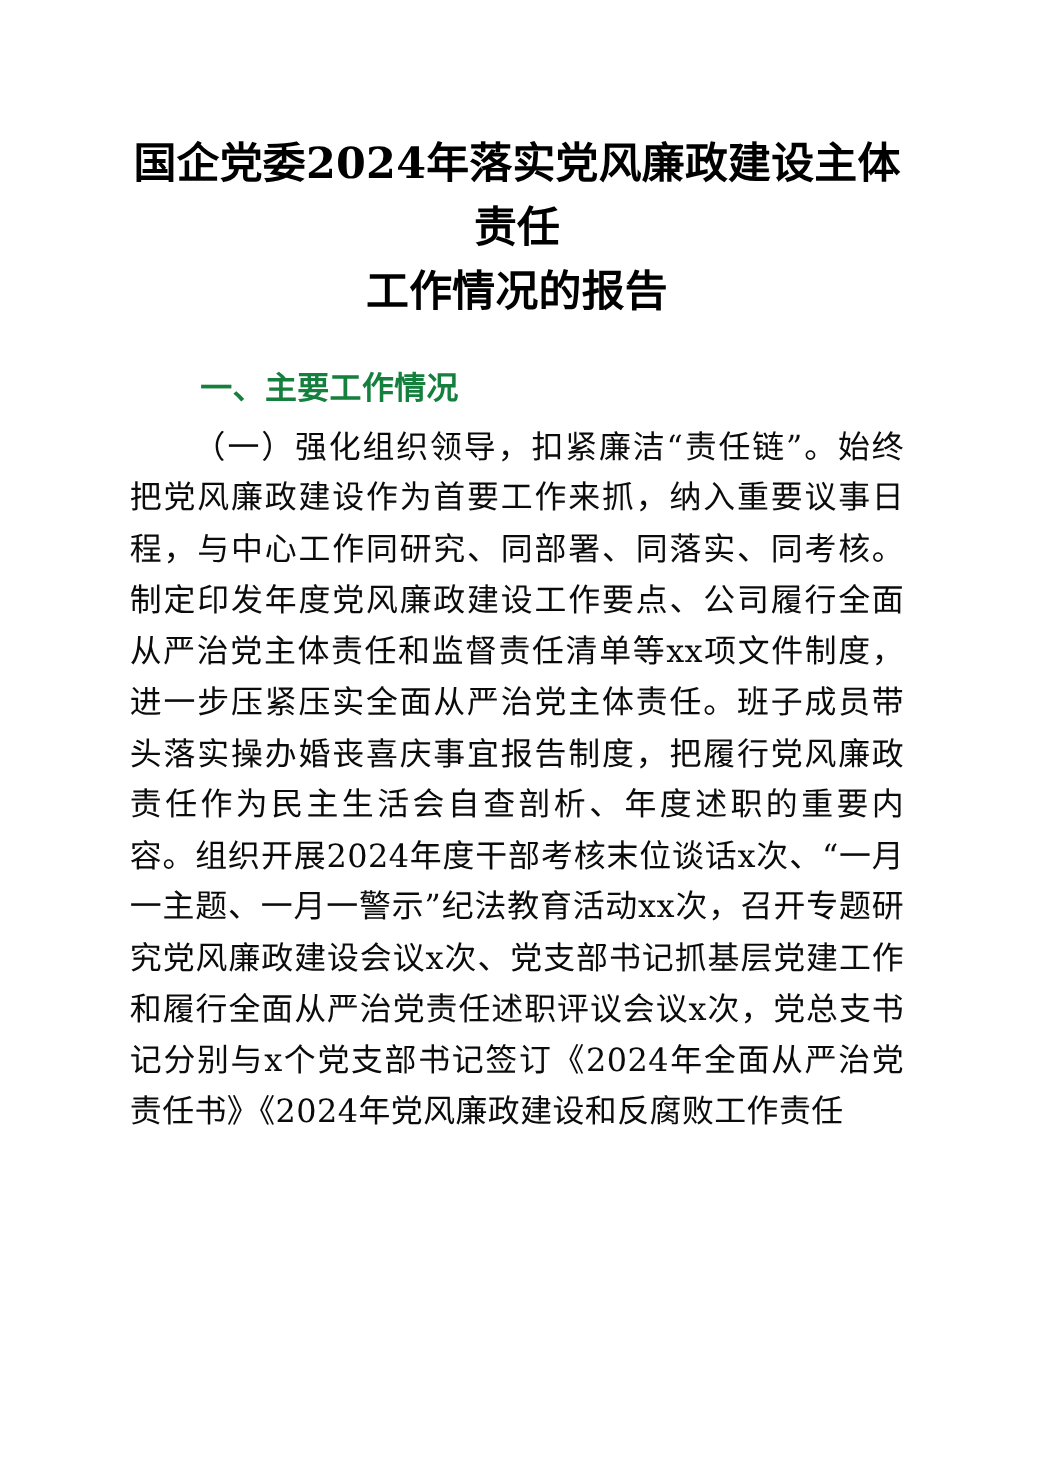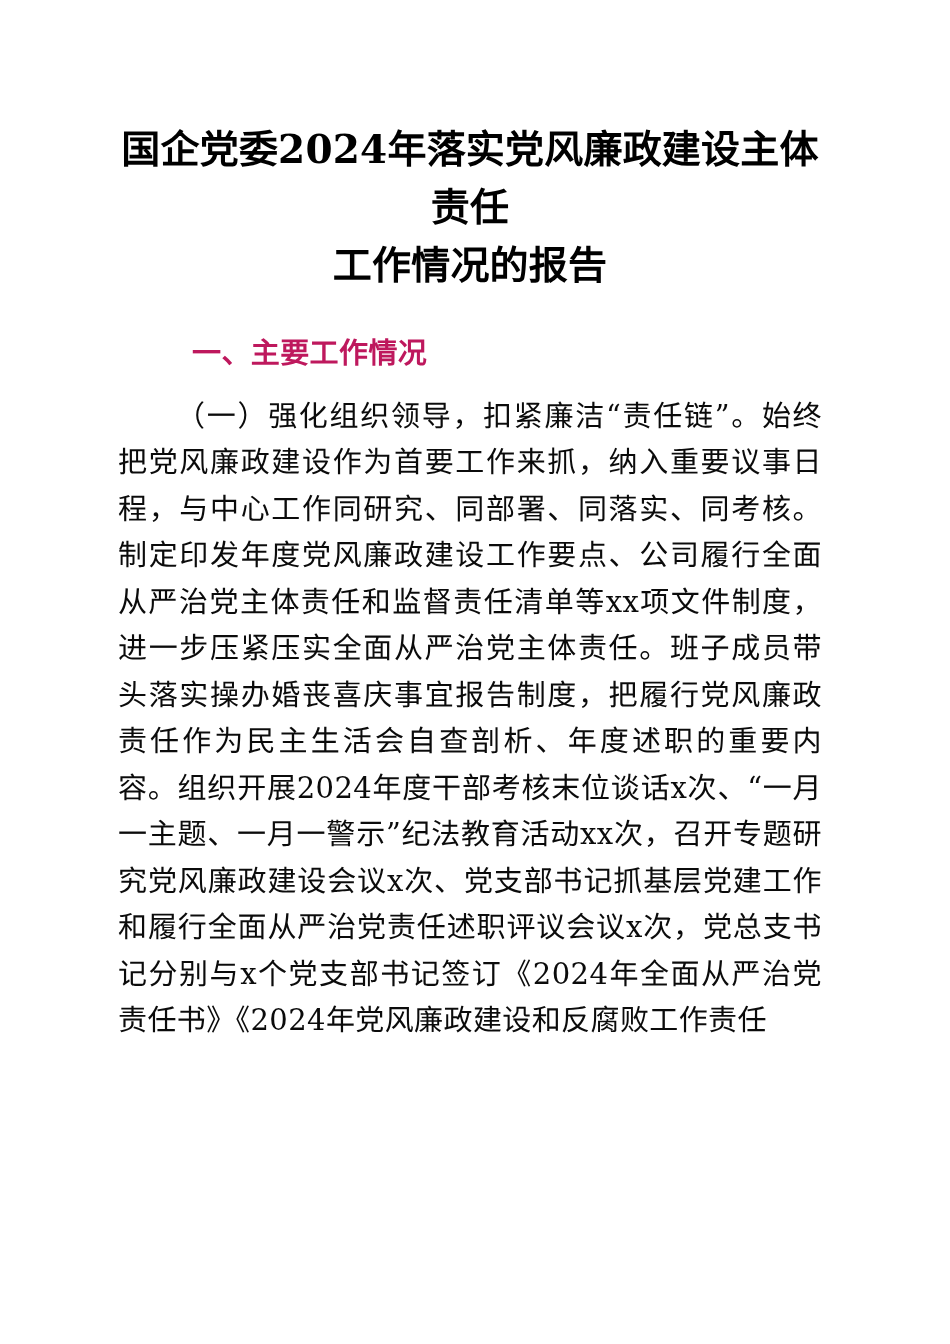--- a/index.html
+++ b/index.html
@@ -51,26 +51,26 @@
     color: #0b0b0b;
     text-align: justify;
     text-justify: inter-ideograph;
     text-indent: 58px;
     letter-spacing: 0.4px;
     word-break: break-all;
   }
 
   
   h2.section-heading {
-    margin: 16px;
+    margin: 6px;
     font-family: "DejaVu Sans", "Liberation Sans", sans-serif;
     font-size: 29px;
     line-height: 46.5px;
     font-weight: 700;
-    color: #be185d;
+    color: #15803d;
     text-indent: 58px;
     letter-spacing: 0.4px;
   }
 </style>
 </head>
 <body>
 
 <div class="page">
   <div class="content">
 

